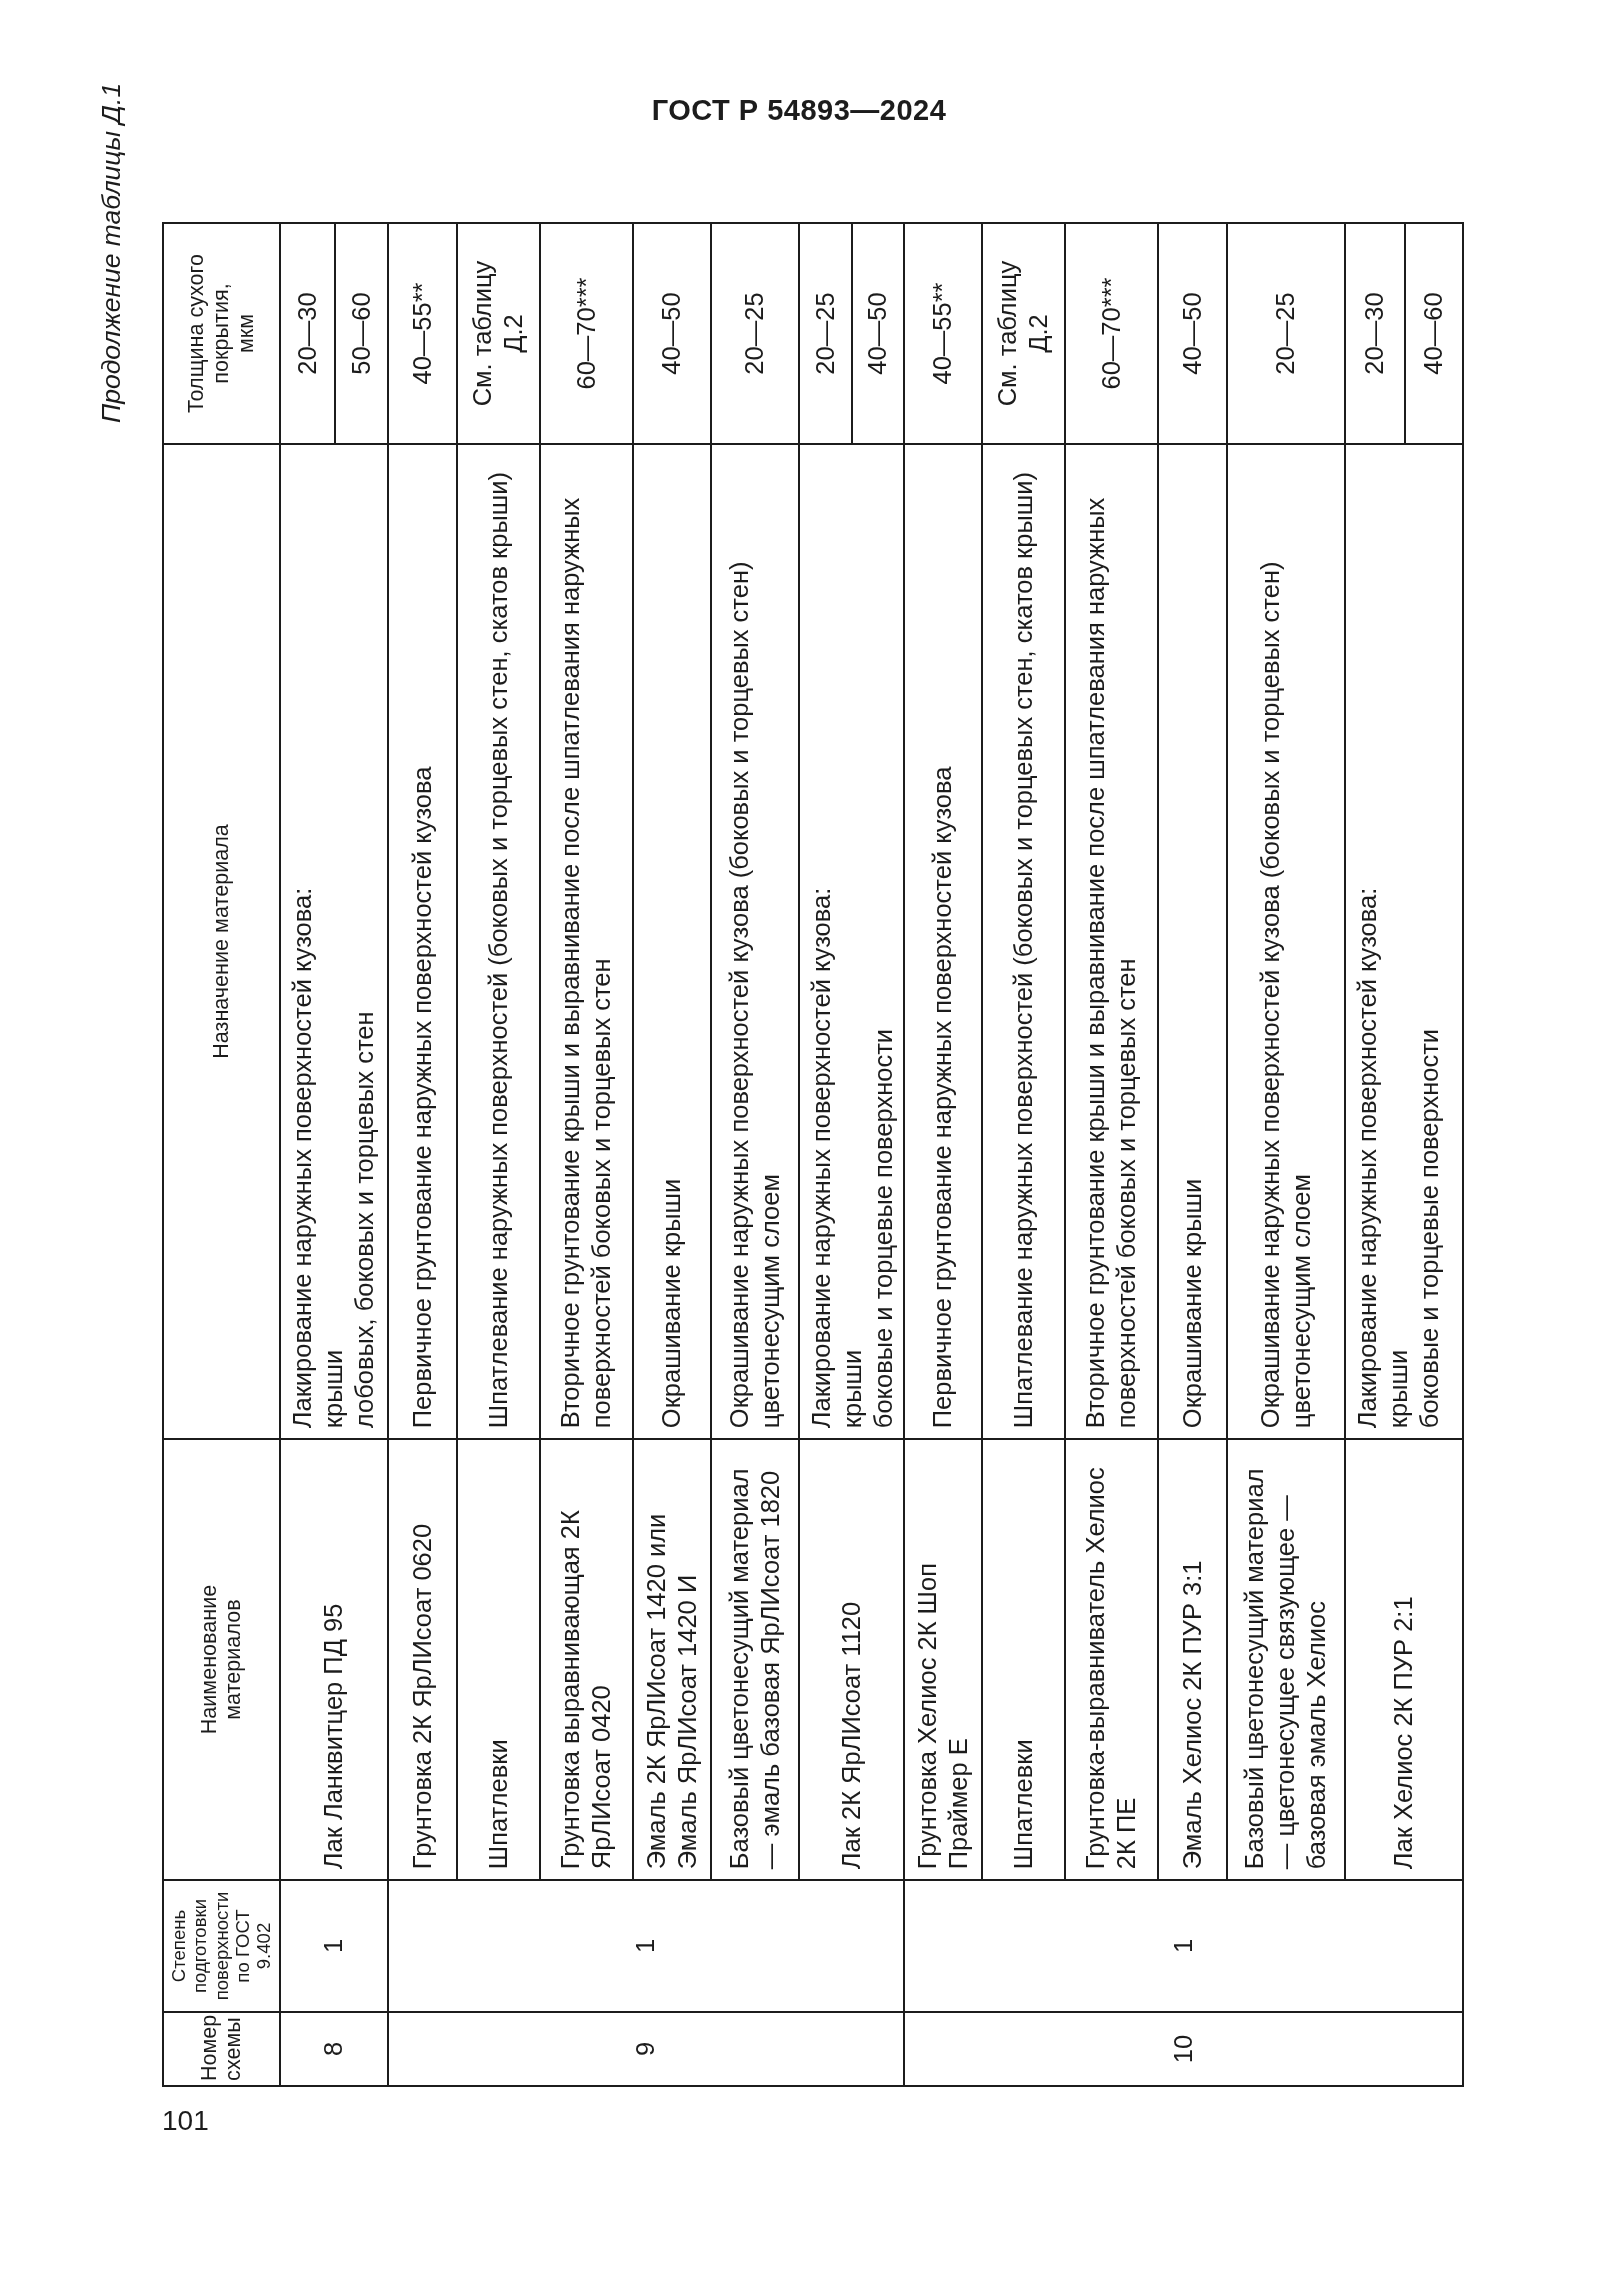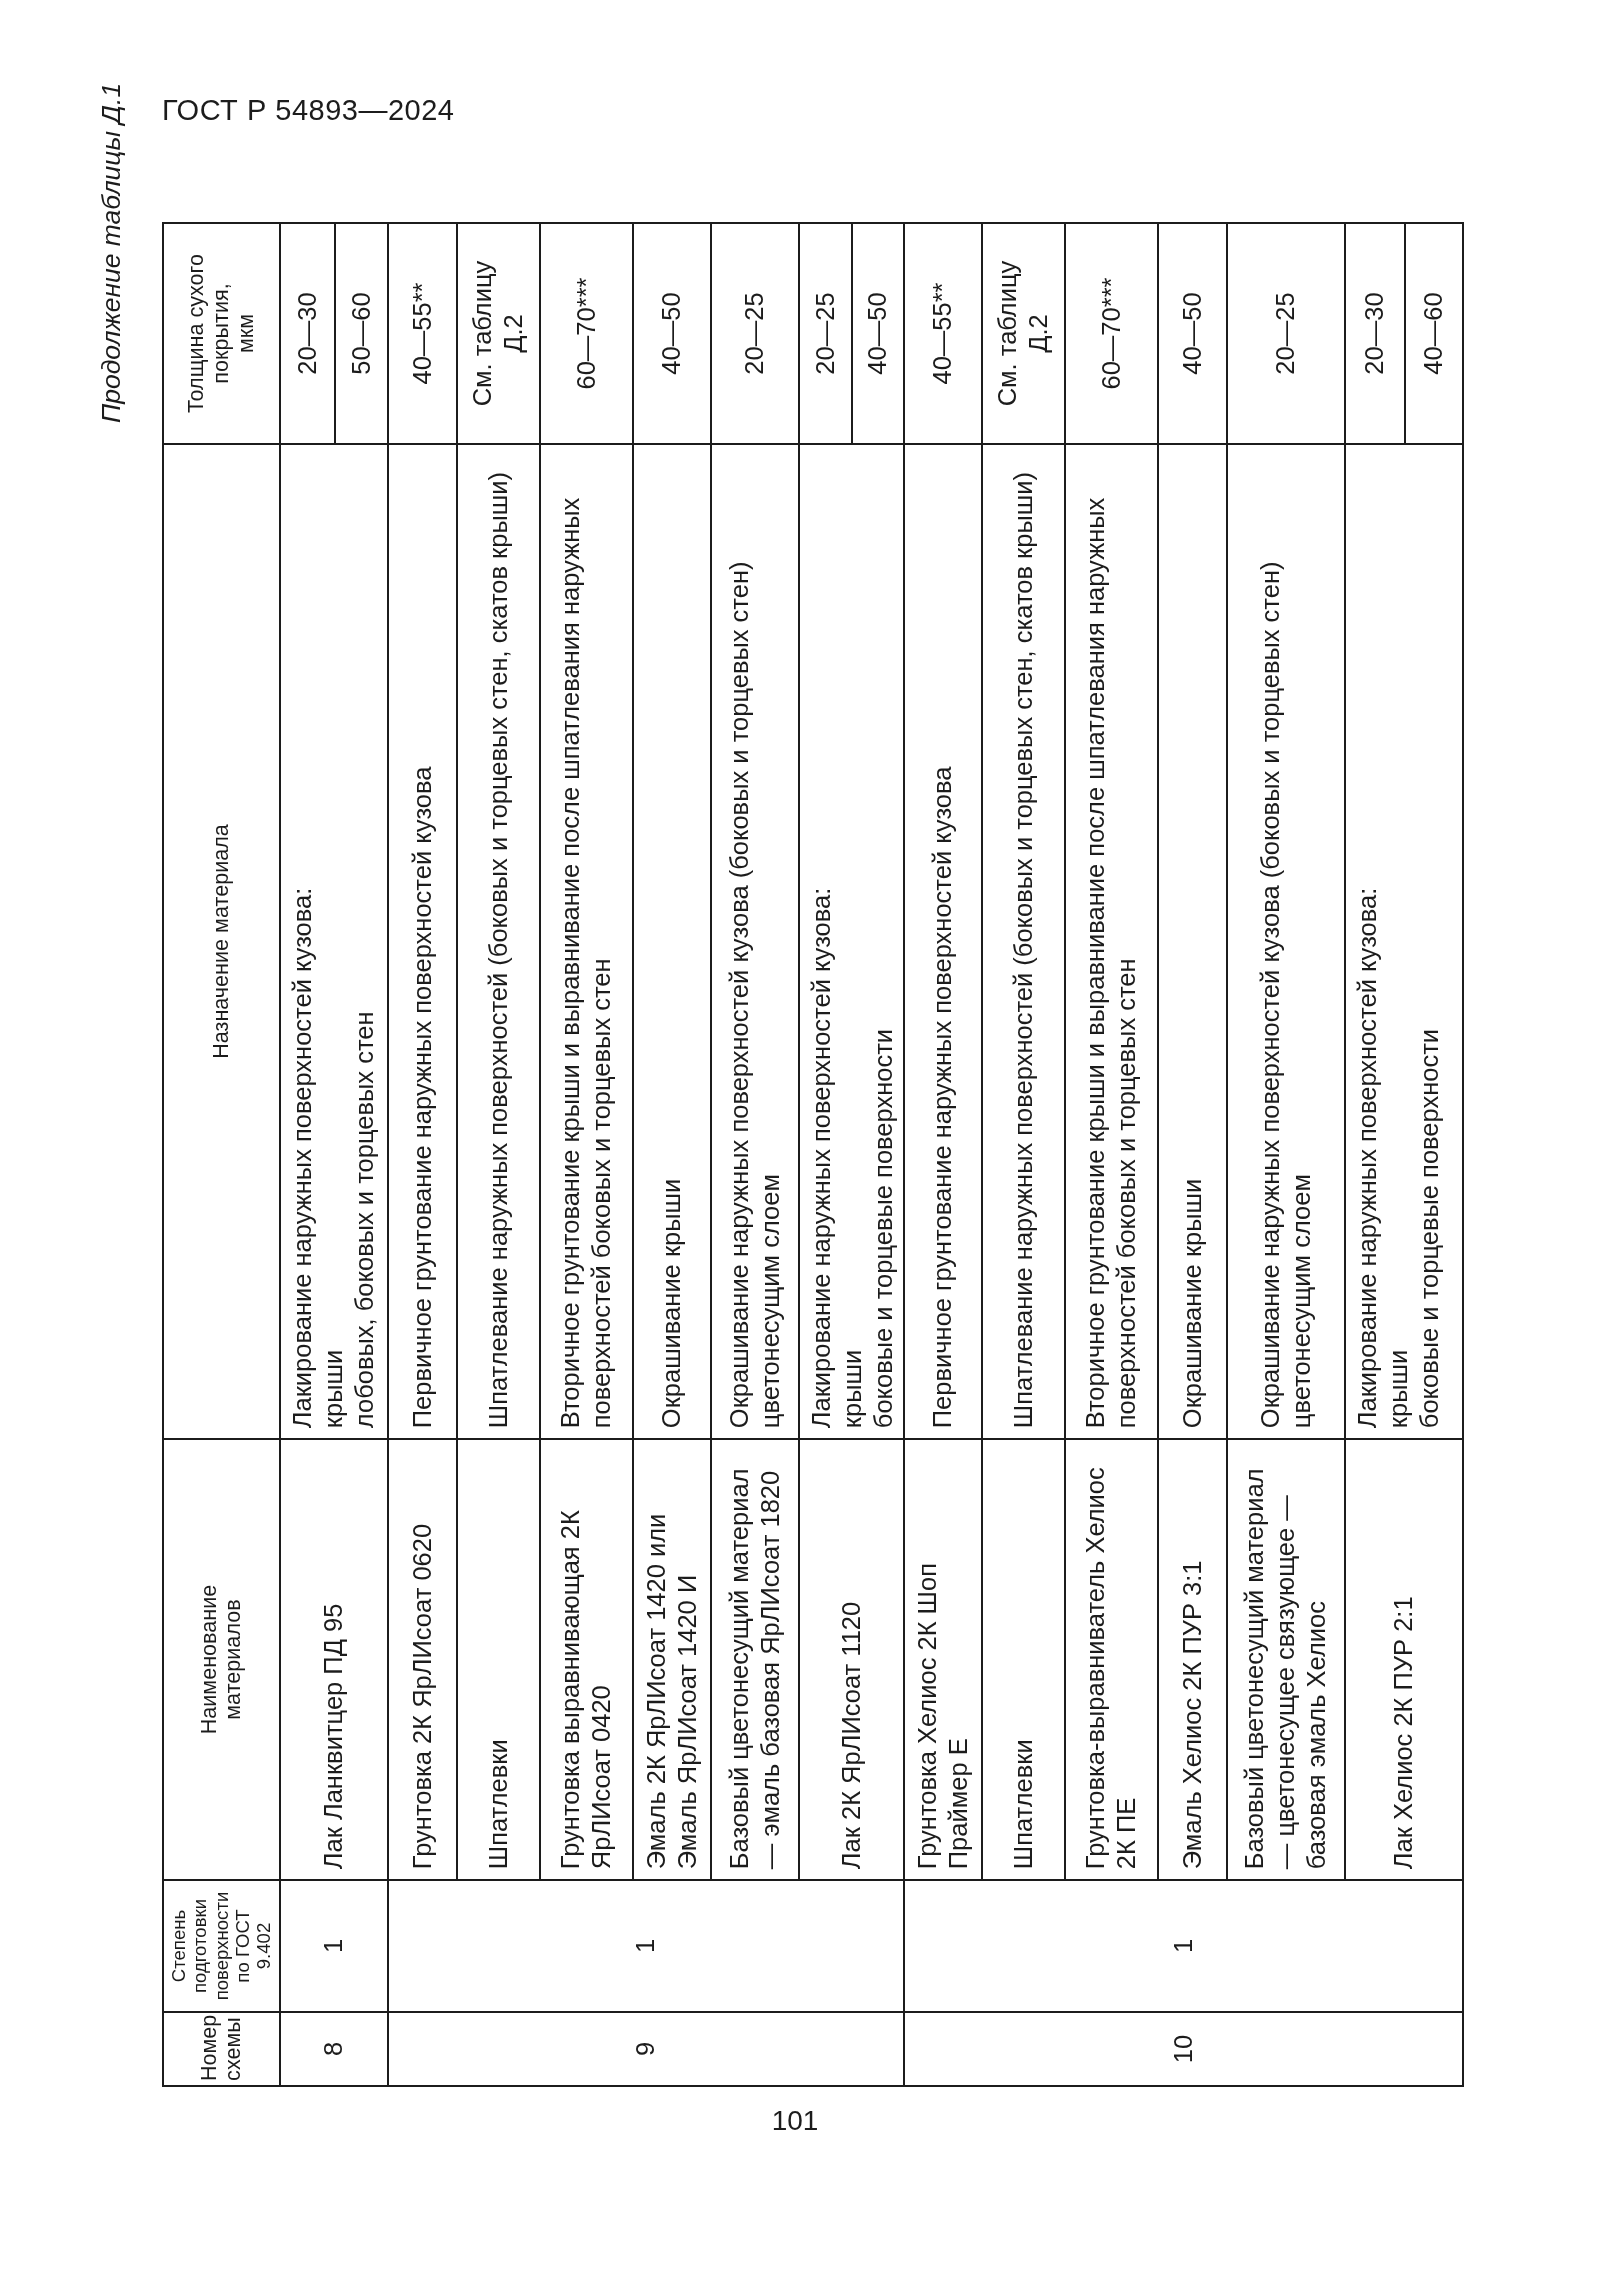--- a/index.html
+++ b/index.html
@@ -11,31 +11,31 @@
     background: #ffffff;
     font-family: "Liberation Sans", sans-serif;
     color: #1c1c1c;
     overflow: hidden;
   }
   .doc-header {
     position: absolute;
     top: 94px;
     left: 162px;
     width: 1274px;
-    text-align: left;
+    text-align: center;
     font-size: 29px;
-    font-weight: normal;
+    font-weight: bold;
     letter-spacing: 0.5px;
   }
   .page-number {
     position: absolute;
     top: 2105px;
     left: 162px;
     width: 1266px;
-    text-align: center;
+    text-align: left;
     font-size: 28px;
   }
   .table-caption {
     position: absolute;
     left: 96px;
     top: 423px;
     font-size: 26.5px;
     font-style: italic;
     white-space: nowrap;
     transform: rotate(-90deg);

